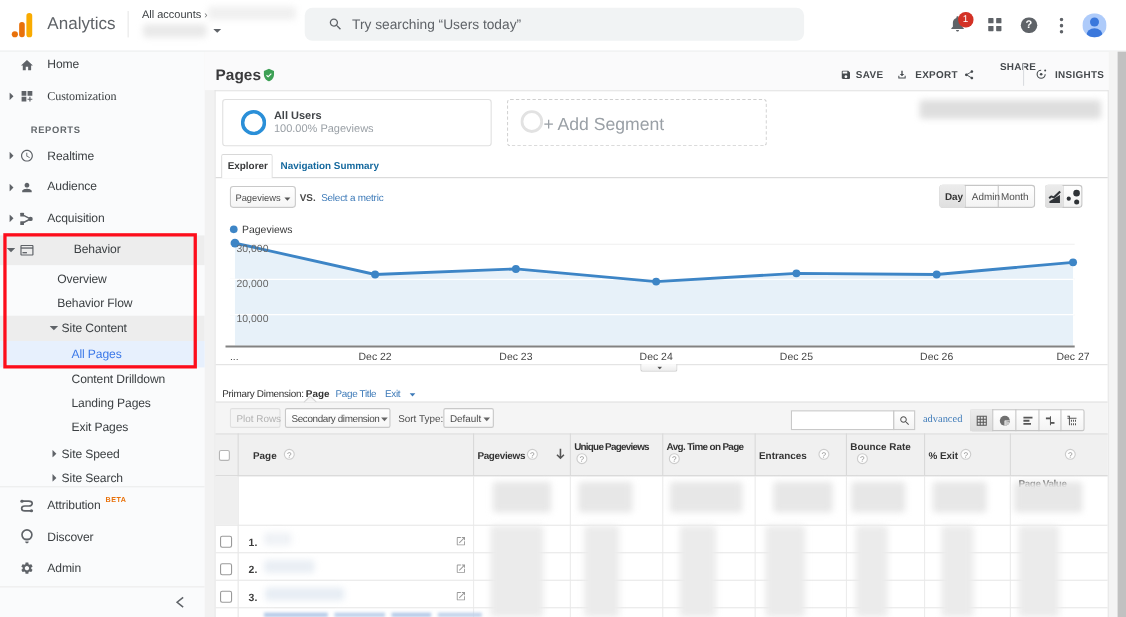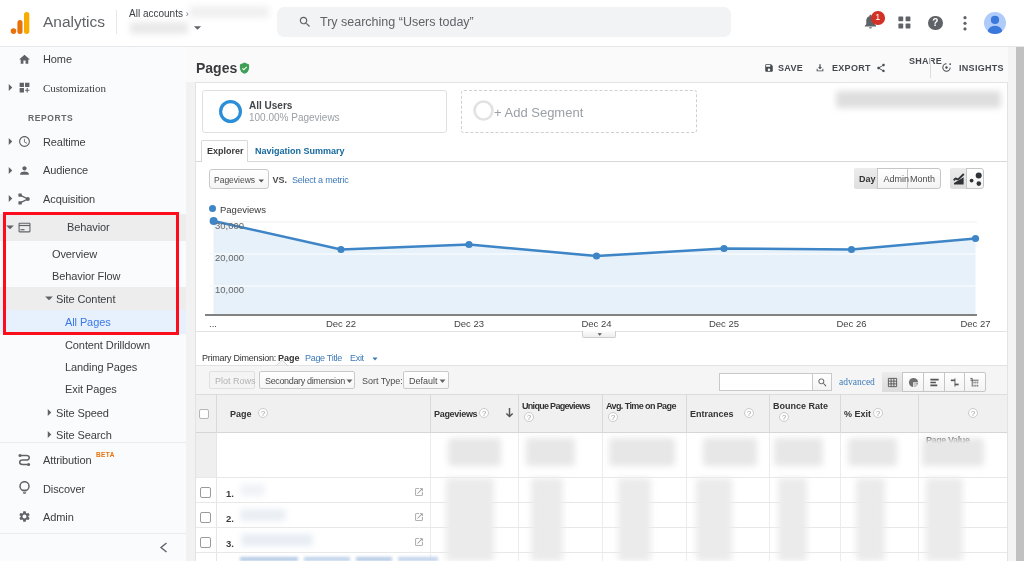--- a/index.html
+++ b/index.html
@@ -205,21 +205,21 @@
 <svg class="abs" style="left:219px;top:100px;" width="23" height="23" viewBox="0 0 23 23">
       <circle cx="11.5" cy="11.5" r="9.9" fill="none" stroke="#2a8fd8" stroke-width="3.2"></circle>
     </svg>
 <div class="abs" style="left:249px;top:99.5px;font-size:10px;font-weight:bold;color:#424549;">All Users</div>
 <div class="abs" style="left:249px;top:111.5px;font-size:10px;color:#9aa0a6;">100.00% Pageviews</div>
 
 <div class="abs" style="left:461px;top:90px;width:236px;height:43px;border:1px dashed #cfcfcf;border-radius:3px;"></div>
 <svg class="abs" style="left:473px;top:99.5px;" width="21" height="21" viewBox="0 0 21 21">
       <circle cx="10.5" cy="10.5" r="9" fill="none" stroke="#e2e2e2" stroke-width="2.6"></circle>
     </svg>
-<div class="abs" style="left:494px;top:104.5px;font-size:13px;color:#9aa0a6;">+ Add Segment</div>
+<div class="abs" style="left:494px;top:104.5px;font-size:16px;color:#9aa0a6;">+ Add Segment</div>
 
 <div class="abs blur" style="left:836px;top:91px;width:165px;height:17px;background:#dedede;"></div>
 
 <div class="abs" style="left:196px;top:161px;width:811px;height:1px;background:#d8d8d8;"></div>
 <div class="abs" style="left:201px;top:139.5px;width:46.5px;height:22px;background:#fff;border:1px solid #d8d8d8;border-bottom:none;border-radius:2px 2px 0 0;"></div>
 <div class="abs" style="left:207px;top:146px;font-size:9px;font-weight:bold;color:#38393a;">Explorer</div>
 <div class="abs" style="left:255px;top:145.5px;font-size:9px;font-weight:bold;color:#15699e;letter-spacing:0px;">Navigation Summary</div>
 
 <div class="abs" style="left:208.5px;top:169px;width:60px;height:20px;background:linear-gradient(#fff,#f5f5f5);border:1px solid #c9c9c9;border-radius:3px;"></div>
 <div class="abs" style="left:214px;top:174.5px;font-size:8.5px;color:#4c4c4c;">Pageviews</div>

